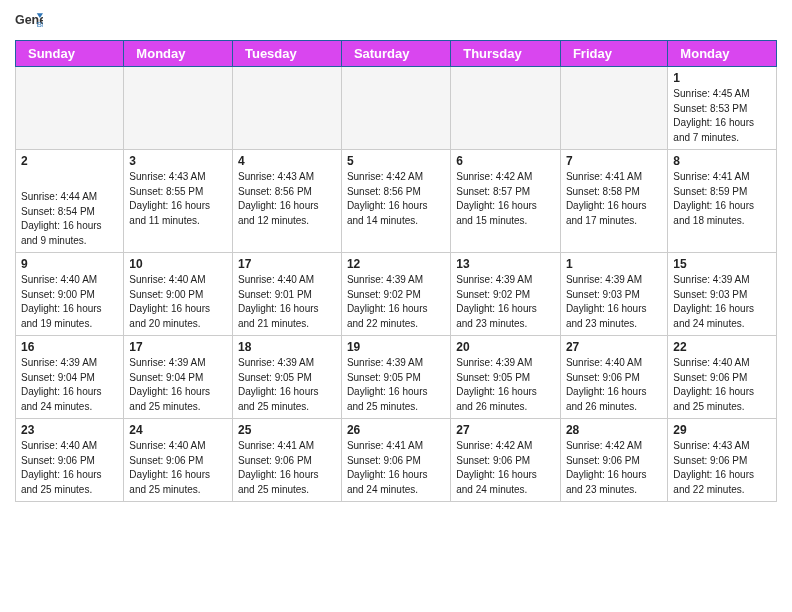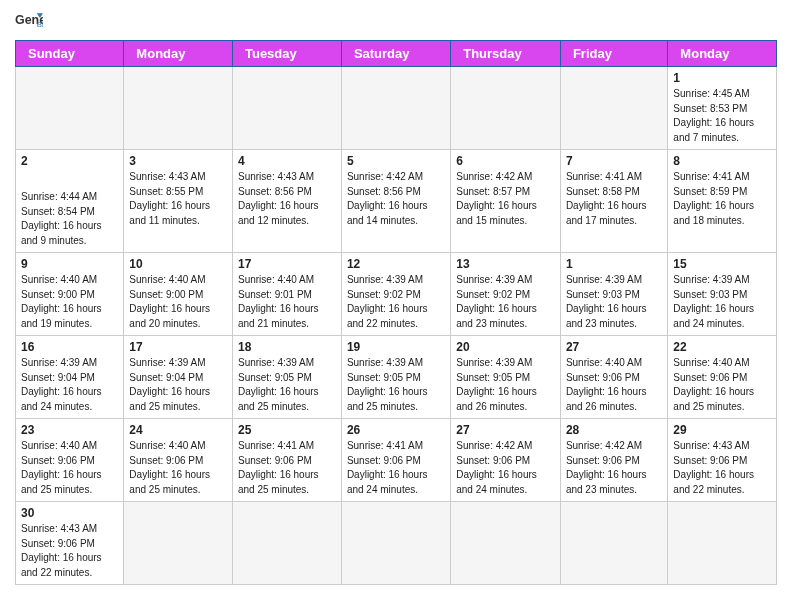--- a/index.html
+++ b/index.html
@@ -324,29 +324,14 @@
 and 23 minutes.</div>
         </td>
         <td>
           <span class="day-number">29</span>
           <div class="day-info" style="white-space: pre-line;">Sunrise: 4:43 AM
 Sunset: 9:06 PM
 Daylight: 16 hours
 and 22 minutes.</div>
         </td>
       </tr>
-      <tr class="last-row">
-        <td>
-          <span class="day-number">30</span>
-          <div class="day-info" style="white-space: pre-line;">Sunrise: 4:43 AM
-Sunset: 9:06 PM
-Daylight: 16 hours
-and 22 minutes.</div>
-        </td>
-        <td class="empty"></td>
-        <td class="empty"></td>
-        <td class="empty"></td>
-        <td class="empty"></td>
-        <td class="empty"></td>
-        <td class="empty"></td>
-      </tr>
     </tbody>
 </table>
 
 </body></html>

